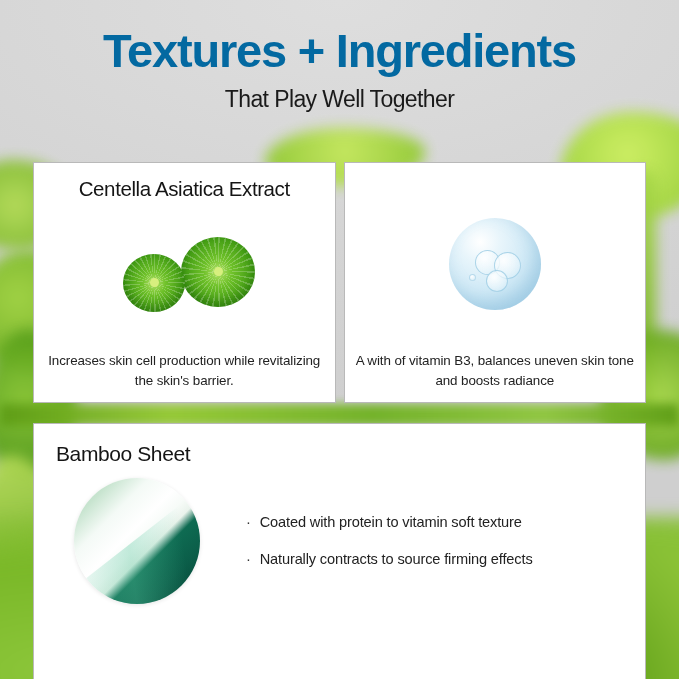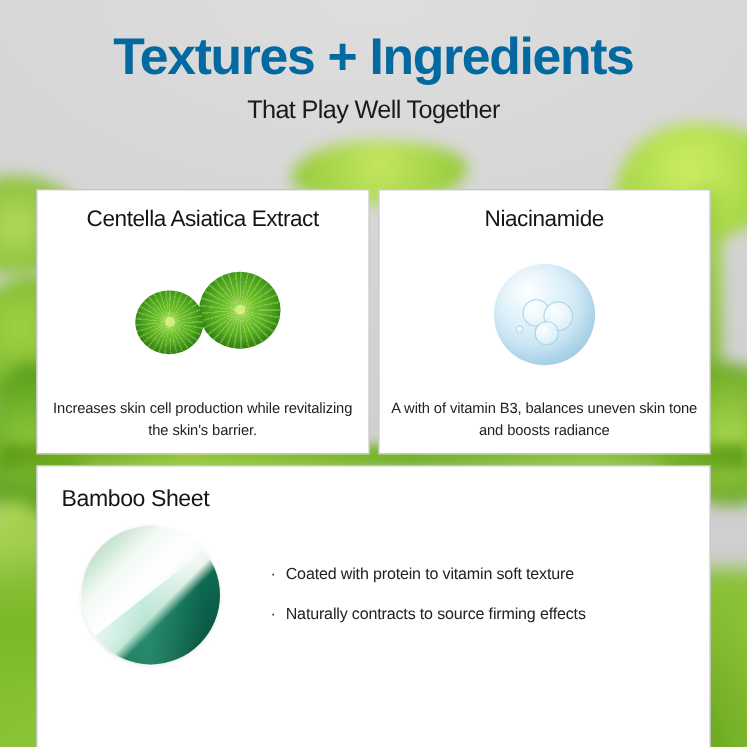--- a/index.html
+++ b/index.html
@@ -39,21 +39,21 @@
     letter-spacing:-1.2px; line-height:1.08;
   }
   .subtitle {
     margin-top:10px;
     font-size:23px; font-weight:normal; color:#1a1a1a;
     letter-spacing:-.6px; line-height:1.1;
   }
 
   
   .cards {
-    position:absolute; left:33px; top:172px; width:613px; height:241px;
+    position:absolute; left:33px; top:162px; width:613px; height:241px;
     display:flex; gap:8px;
   }
   .card {
     background:#fff;
     border:1px solid #b9b9b9;
     flex:1 1 0;
     display:flex; flex-direction:column; align-items:center;
     padding:14px 8px 10px;
     position:relative;
   }
@@ -191,21 +191,20 @@
       <div class="leaves">
         <div class="leaf big"></div>
         <div class="leaf small"></div>
       </div>
     </div>
     <div class="cdesc">Increases skin cell production while revitalizing the skin's barrier.</div>
   </div>
 
 
   <div class="card">
-    <div class="cname">Niacinamide</div>
     <div class="art">
       <div class="drop">
         <div class="ball"></div>
         <div class="b b1"></div>
         <div class="b b2"></div>
         <div class="b b3"></div>
         <div class="b b4"></div>
       </div>
     </div>
     <div class="cdesc">A with of vitamin B3, balances uneven skin tone and boosts radiance</div>

